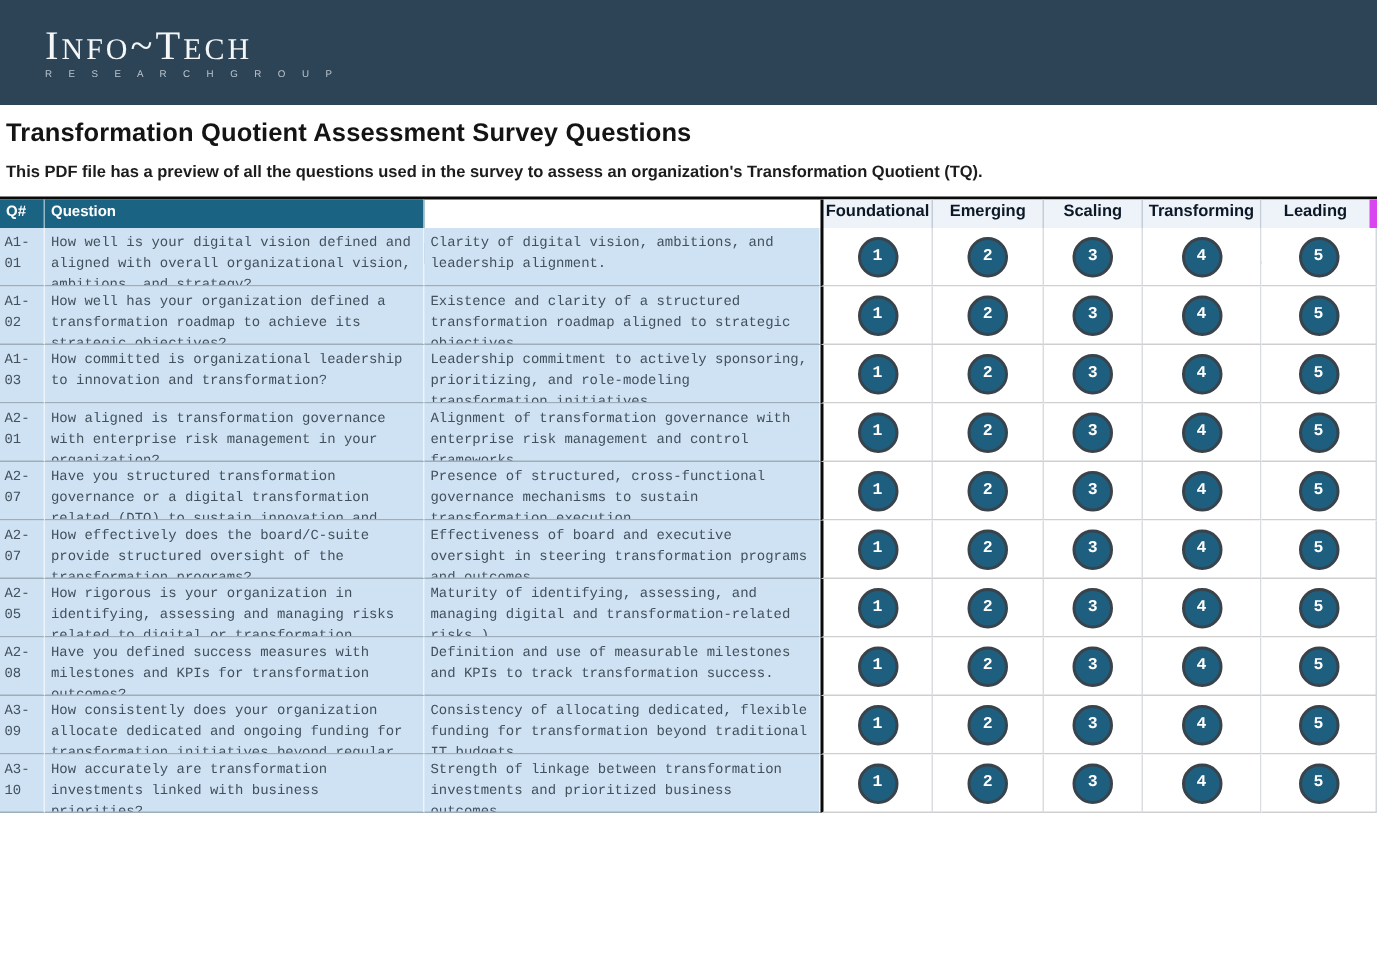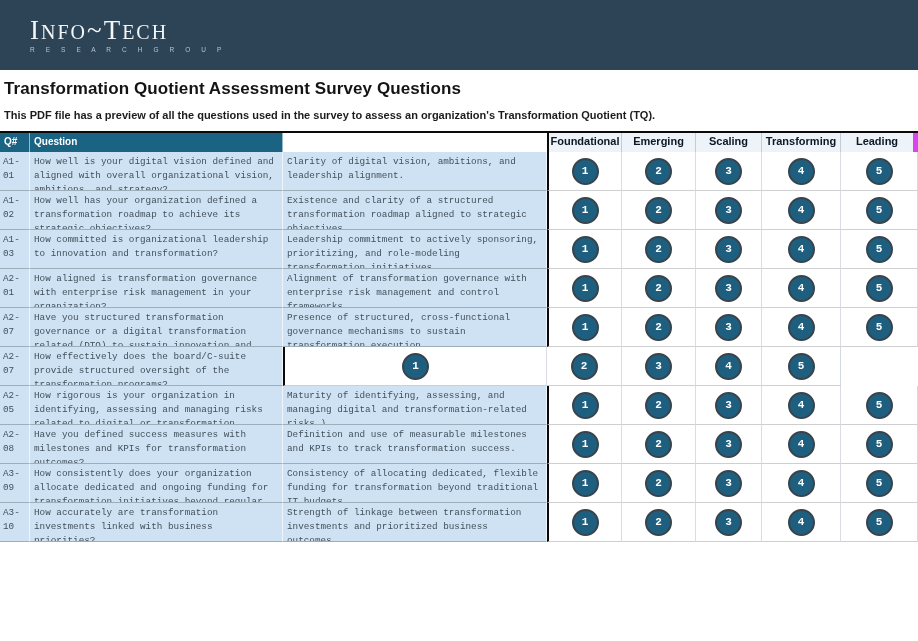--- a/index.html
+++ b/index.html
@@ -215,20 +215,21 @@
           <div class="td-rate">
             <div class="circle">4</div>
           </div>
           <div class="td-rate last">
             <div class="circle">5</div>
           </div>
         </div>
         <div class="trow body-row">
           <div class="td-blue td-qid">A2-07</div>
           <div class="td-blue">How effectively does the board/C-suite provide structured oversight of the transformation programs?</div>
+          <div class="td-blue">Effectiveness of board and executive oversight in steering transformation programs and outcomes.</div>
           <div class="td-rate first">
             <div class="circle">1</div>
           </div>
           <div class="td-rate">
             <div class="circle">2</div>
           </div>
           <div class="td-rate">
             <div class="circle">3</div>
           </div>
           <div class="td-rate">

